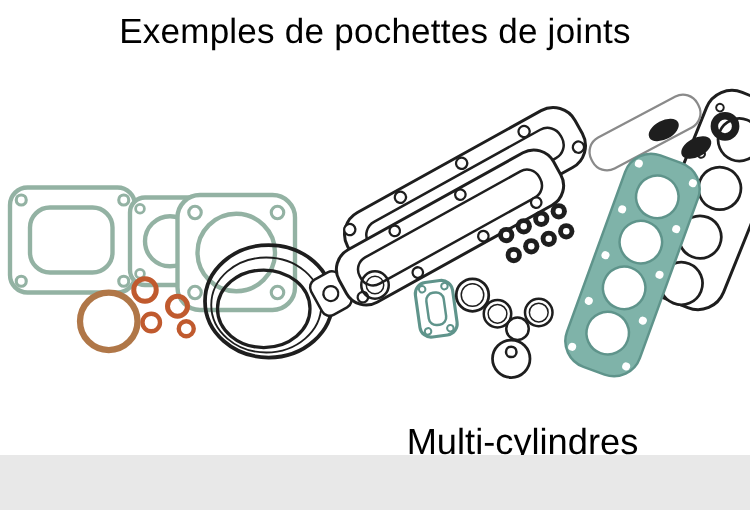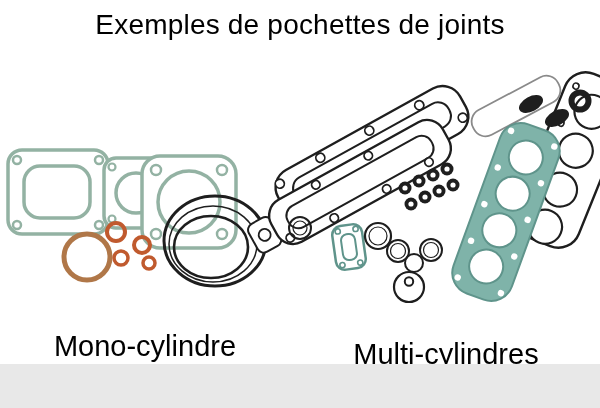--- a/index.html
+++ b/index.html
@@ -23,21 +23,21 @@
     position:absolute;top:8px;left:0;width:100%;margin:0;
     text-align:center;font-size:28px;font-weight:400;
     color:var(--text);line-height:1.2;letter-spacing:0.2px;
   }
   svg.illustration{position:absolute;left:0;top:0;width:600px;height:408px;}
   .caption{
     position:absolute;font-size:29px;color:var(--text);
     text-align:center;white-space:nowrap;
   }
   .caption-mono{left:35px;top:330px;width:220px;}
-  .caption-multi{left:320px;top:338px;width:252px;}
+  .caption-multi{left:292px;top:338px;width:252px;}
 
   
   .st-mono{stroke:var(--mono-gasket-green);fill:#fff;}
   .st-mono-h{stroke:var(--mono-gasket-green);fill:none;}
   .st-teal{stroke:var(--gasket-outline-teal);}
   .st-blk{stroke:var(--line-black);fill:none;}
   .st-blk-w{stroke:var(--line-black);fill:#fff;}
   .st-orange{stroke:var(--oring-orange);fill:none;}
   .st-brown{stroke:var(--oring-brown);fill:none;}
   .fill-blk{fill:var(--line-black);stroke:none;}
@@ -231,16 +231,15 @@
       </g>
 
       <g>
         <circle cx="409" cy="287" r="15" class="st-blk-w" stroke-width="2.2"></circle>
         <circle cx="409" cy="281.5" r="4.2" class="st-blk" stroke-width="2"></circle>
       </g>
 
     </g>
   </svg>
 
-  <div class="caption caption-mono">Mono-cylindre</div>
   <div class="caption caption-multi">Multi-cylindres</div>
 
 </div>
 
 </body></html>

